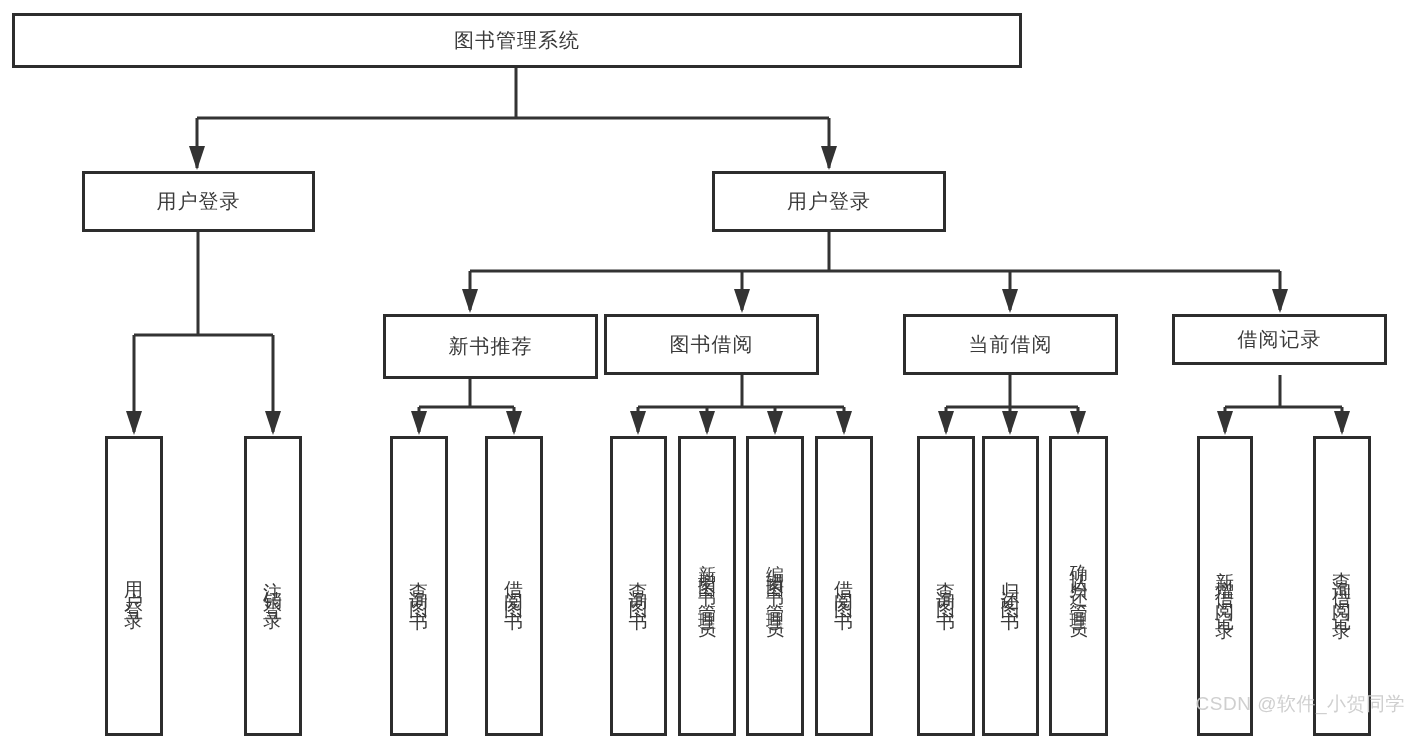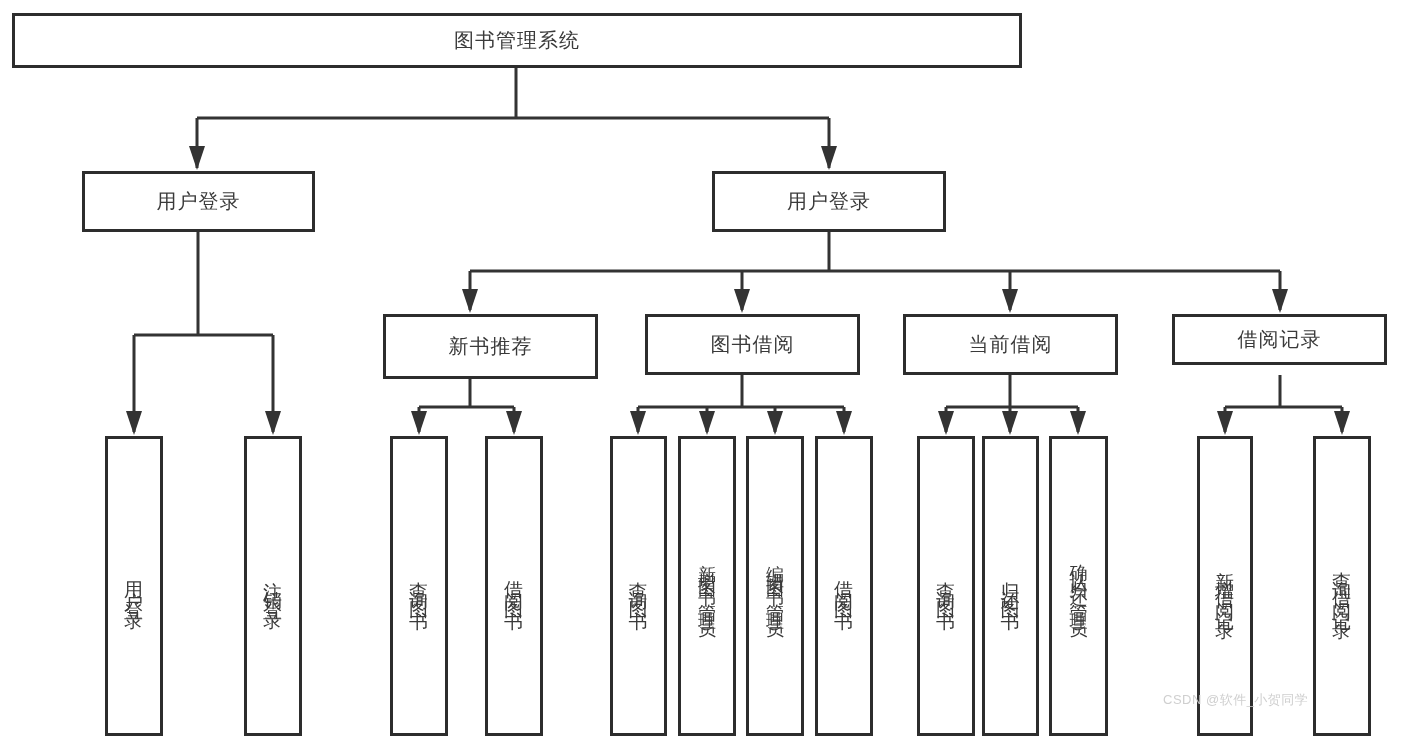--- a/index.html
+++ b/index.html
@@ -15,22 +15,22 @@
   }
   .box.h{font-size:20px;letter-spacing:1px;}
   .box.v span{
     writing-mode:vertical-rl;text-orientation:mixed;
     font-size:19px;letter-spacing:10px;line-height:1;
     color:#3a3a3a;
   }
   .box.v.long span{letter-spacing:8px;font-size:18px;}
   .watermark{
     position:absolute;z-index:5;left:1163px;top:691px;width:242px;
-    font-size:13px;color:rgba(203,203,203,0.92);white-space:nowrap;
-    letter-spacing:0.5px;text-align:left;
+    font-size:19px;color:rgba(203,203,203,0.92);white-space:nowrap;
+    letter-spacing:0.5px;text-align:right;
   }
 </style>
 </head>
 <body>
 
 <div class="stage">
 
   <svg class="connectors" viewBox="0 0 1405 747" xmlns="http://www.w3.org/2000/svg">
     <g stroke="#333333" stroke-width="3" fill="none">
 
@@ -60,21 +60,21 @@
       M1070 411 L1086 411 L1078 435 Z
       M1217 411 L1233 411 L1225 435 Z  M1334 411 L1350 411 L1342 435 Z"></path>
   </svg>
 
   <div class="box h" style="left:12px;top:13px;width:1010px;height:55px;">图书管理系统</div>
 
   <div class="box h" style="left:82px;top:171px;width:233px;height:61px;">用户登录</div>
   <div class="box h" style="left:712px;top:171px;width:234px;height:61px;">用户登录</div>
 
   <div class="box h" style="left:363px;top:314px;width:215px;height:65px;margin-left:20px;">新书推荐</div>
-  <div class="box h" style="left:645px;top:314px;width:215px;height:61px;">图书借阅</div>
+  <div class="box h" style="left:604px;top:314px;width:215px;height:61px;">图书借阅</div>
   <div class="box h" style="left:903px;top:314px;width:215px;height:61px;font-family:Liberation Mono, monospace;">当前借阅</div>
   <div class="box h" style="left:1172px;top:314px;width:215px;height:51px;">借阅记录</div>
 
   <div class="box v" style="left:105px;top:436px;width:58px;height:300px;">
     <span>用户登录</span>
   </div>
   <div class="box v" style="left:244px;top:436px;width:58px;height:300px;">
     <span>注销登录</span>
   </div>
 

